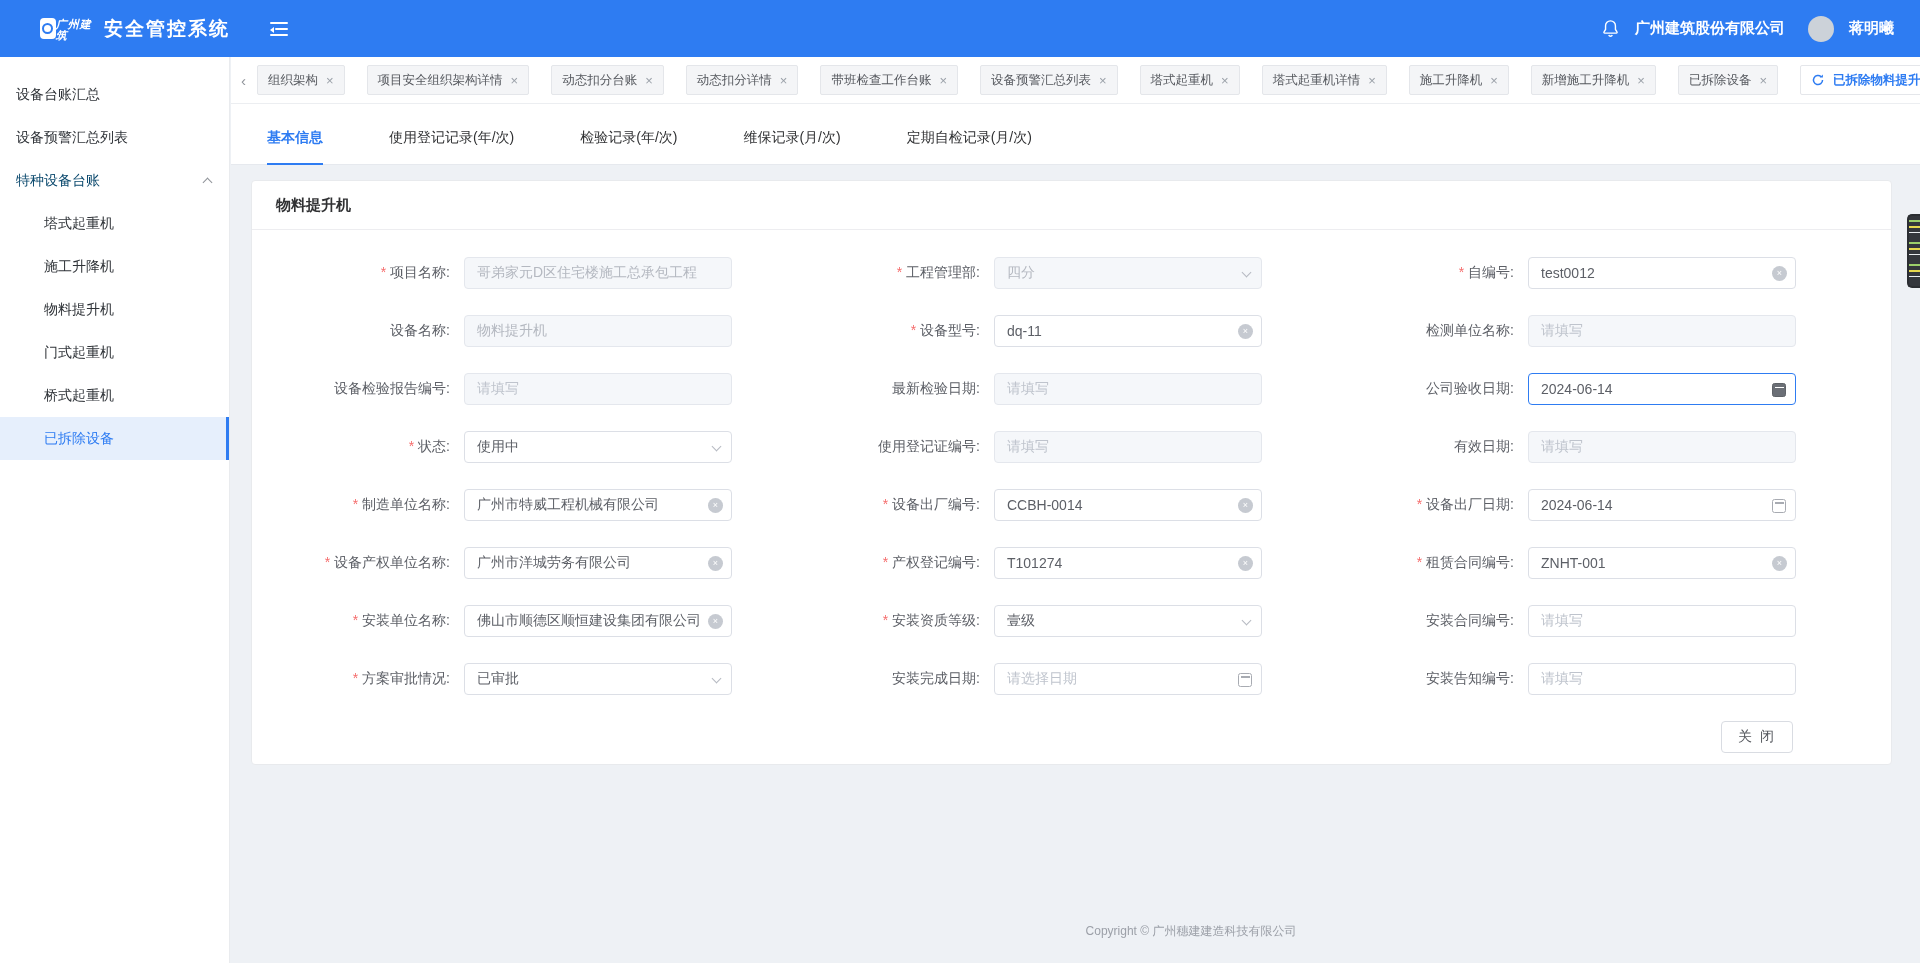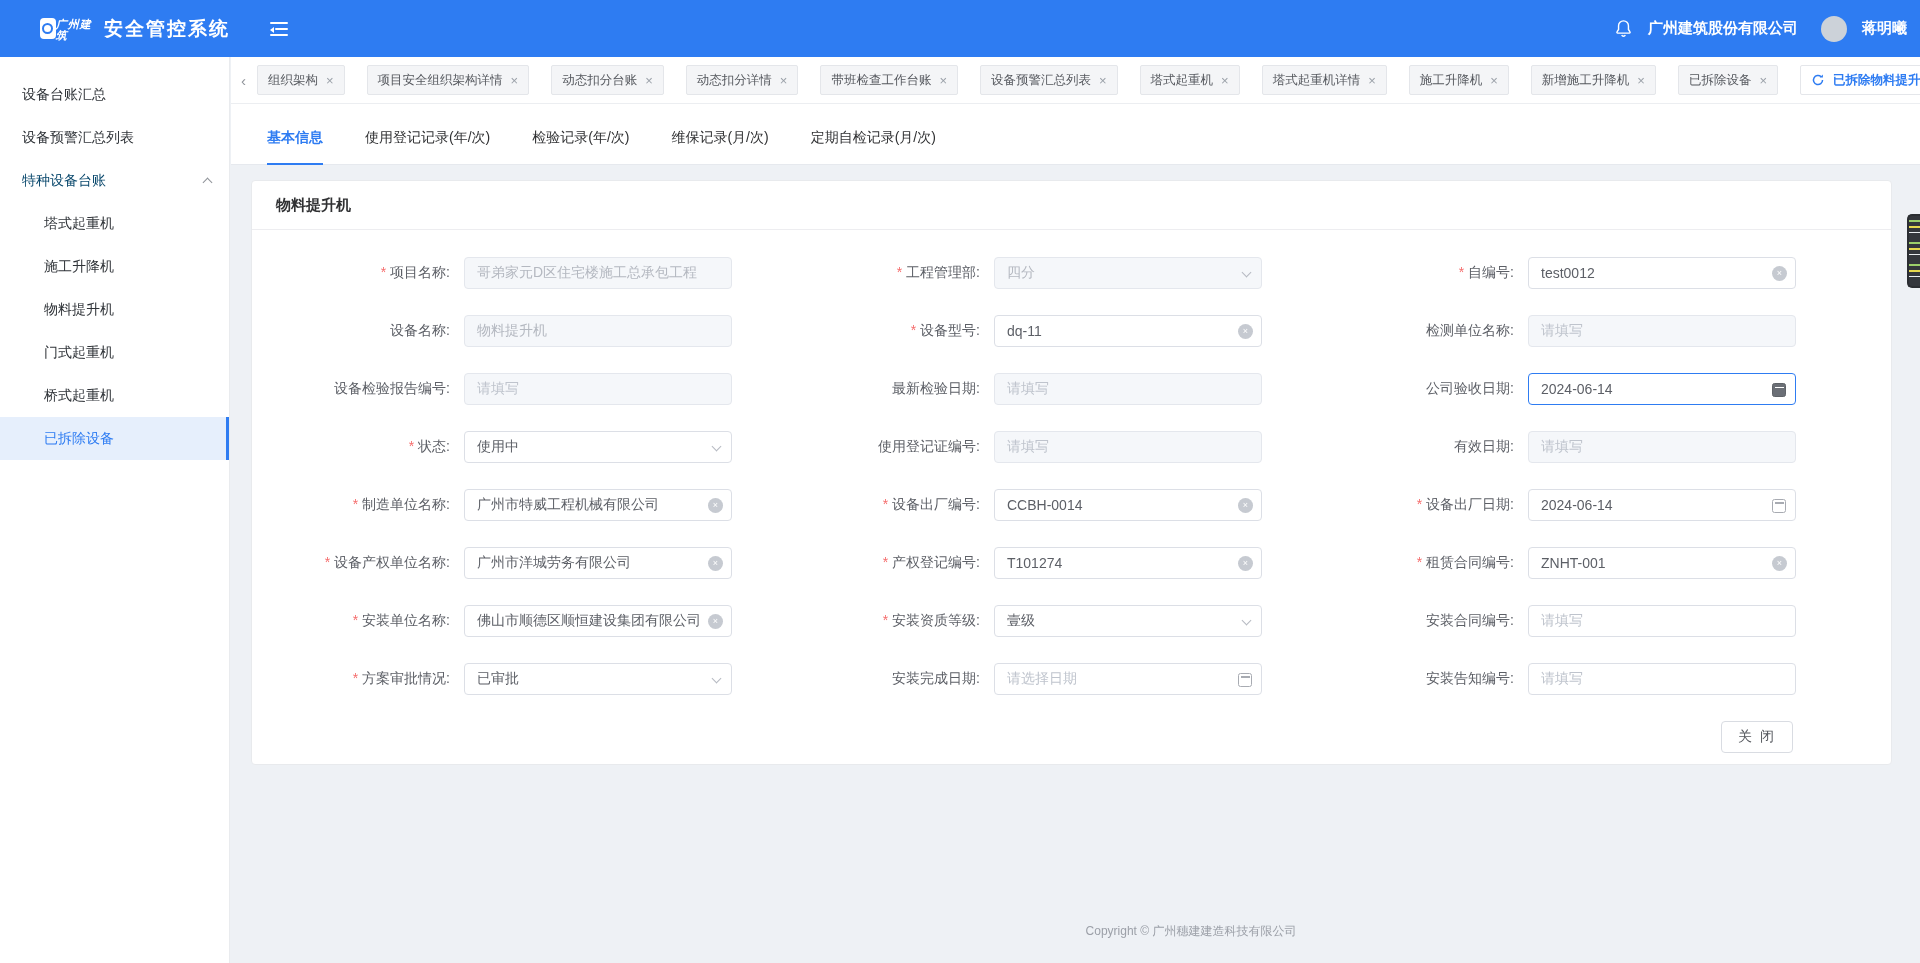--- a/index.html
+++ b/index.html
@@ -19,29 +19,29 @@
   .logo-emblem span { width:11px; height:11px; border:2px solid #2e7cf2; border-radius:50%; display:block; }
   .logo-script { font-family:"DejaVu Serif",serif; font-style:italic; font-weight:bold; font-size:11px; margin-top:3px; letter-spacing:1px; }
   .brand-title { font-size:19px; font-weight:bold; letter-spacing:2px; white-space:nowrap; }
   .hamburger { margin-left:40px; width:18px; height:14px; display:flex; flex-direction:column; justify-content:space-between; cursor:pointer; position:relative; }
   .hamburger i { display:block; height:2px; background:#fff; border-radius:1px; }
   .hamburger i:nth-child(1){ width:18px; } .hamburger i:nth-child(2){ width:13px; margin-left:5px;} .hamburger i:nth-child(3){ width:18px; }
   .hamburger::before{ content:""; position:absolute; left:0; top:5px; border-top:3px solid transparent; border-bottom:3px solid transparent; border-right:4px solid #fff; }
   .main-nav { display:flex; align-items:stretch; height:100%; margin-left:26px; }
   .nav-item { display:flex; align-items:center; padding:0 23px; font-size:15px; font-weight:bold; cursor:pointer; white-space:nowrap; }
   .nav-item.active { background:#1b64da; }
-  .header-right { margin-left:auto; display:flex; align-items:center; gap:15px; padding-right:13px; }
+  .header-right { margin-left:auto; display:flex; align-items:center; gap:15px; padding-right:26px; }
   .bell { width:19px; height:20px; cursor:pointer; }
   .company-name { font-size:15px; font-weight:bold; white-space:nowrap; }
   .avatar { width:26px; height:26px; border-radius:50%; background:#ccd2d9; margin-left:8px; }
   .username { font-size:15px; font-weight:bold; white-space:nowrap; }
   
   .sidebar { position:absolute; top:57px; left:0; width:230px; bottom:0; background:#fff;
     border-right:1px solid #e9ebee; padding-top:16px; z-index:10; }
-  .menu-item { height:43px; display:flex; align-items:center; padding:0 18px 0 22px;
+  .menu-item { height:43px; display:flex; align-items:center; padding:0 18px 0 16px;
     font-size:14px; color:#2f3338; cursor:pointer; position:relative; white-space:nowrap; }
   .menu-item.sub { padding-left:44px; }
   .menu-item.parent-active { color:#0c4a6e; }
   .menu-item.selected { background:#e6effc; color:#2e7cf2; }
   .menu-item.selected::after { content:""; position:absolute; right:0; top:0; bottom:0; width:3px; background:#2e7cf2; }
   .chev-up { margin-left:auto; width:7px; height:7px; border-right:1.5px solid #8f9399;
     border-bottom:1.5px solid #8f9399; transform:rotate(-135deg); margin-top:4px; }
   
   .tabbar { position:absolute; left:231px; top:57px; right:0; height:47px; background:#fff;
     border-bottom:1px solid #eceef1; display:flex; align-items:center; padding:0 10px 0 8px; gap:9px; z-index:9; overflow:hidden; }
@@ -49,21 +49,21 @@
   .tab { height:30px; display:flex; align-items:center; gap:8px; padding:0 10px;
     background:#f4f5f7; border:1px solid #e4e6ea; border-radius:2px; font-size:12.5px;
     color:#55585e; cursor:pointer; white-space:nowrap; flex:0 0 auto; }
   .tab .close { color:#9aa0a8; font-size:13px; line-height:1; }
   .tab.active { background:#fff; color:#2e7cf2; font-weight:bold; }
   .tab.active .close { color:#7ba6ee; }
   .tab .refresh { width:14px; height:14px; display:block; }
   .lock { width:17px; height:17px; flex:0 0 auto; cursor:pointer; }
   
   .subtabs { position:absolute; left:231px; top:104px; right:0; height:61px; background:#fff;
-    border-bottom:1px solid #e6e9ee; display:flex; align-items:flex-end; padding-left:36px; gap:42px; z-index:8; }
+    border-bottom:1px solid #e6e9ee; display:flex; align-items:flex-end; padding-left:36px; gap:66px; z-index:8; }
   .subtab { padding-bottom:17px; font-size:14px; color:#303133; cursor:pointer; position:relative; white-space:nowrap; }
   .subtab.active { color:#2e7cf2; font-weight:bold; }
   .subtab.active::after { content:""; position:absolute; left:0; right:0; bottom:-1px; height:2px; background:#2e7cf2; }
   
   .view { position:absolute; left:231px; top:165px; right:0; bottom:0; background:#eef1f5; }
   .card { position:absolute; left:20px; top:15px; right:28px; height:585px; background:#fff;
     border:1px solid #e8eaed; border-radius:4px; }
   .card-header { height:49px; display:flex; align-items:center; padding:0 24px;
     border-bottom:1px solid #ededf0; font-size:15px; font-weight:bold; color:#303133; }
   .card-body { padding:27px 95px 0 0; }

